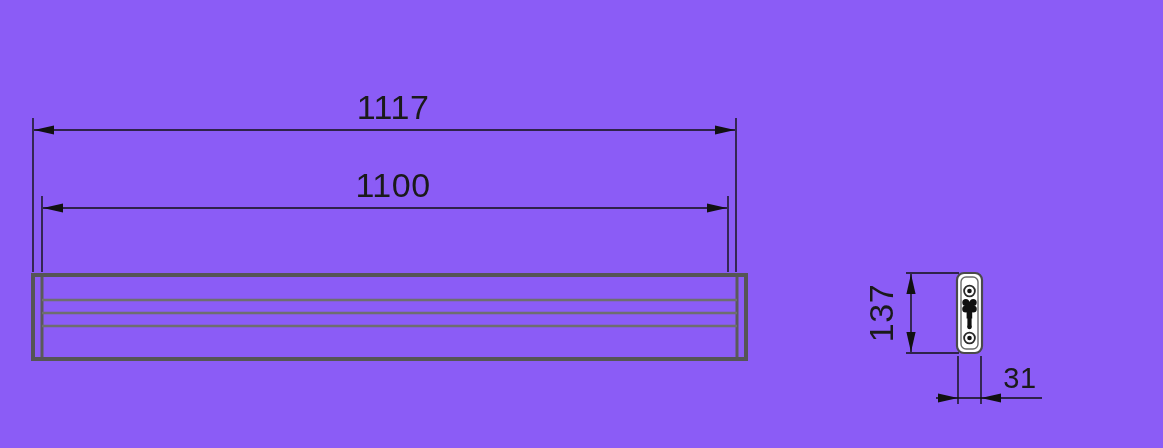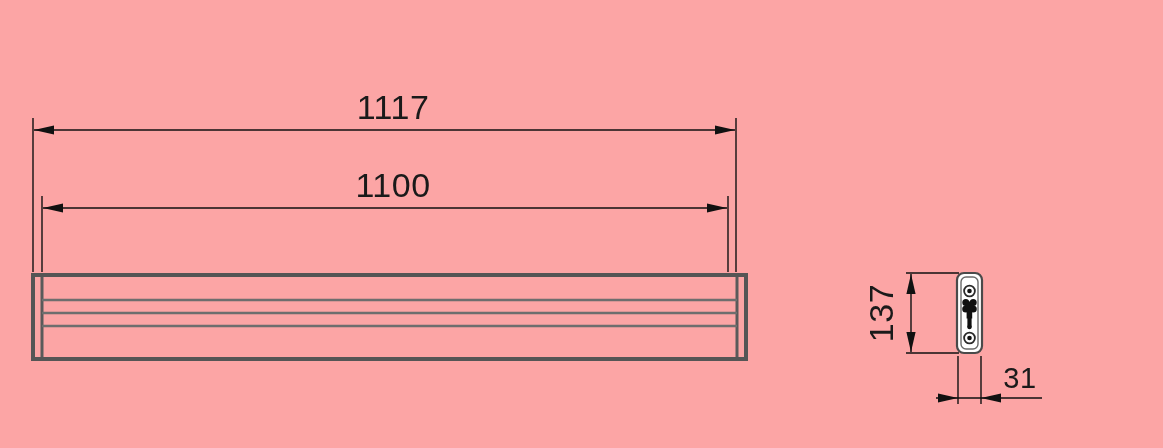--- a/index.html
+++ b/index.html
@@ -5,21 +5,21 @@
 <style>
   html,body{margin:0;padding:0;background:#ffffff;}
   body{
     font-family:"Liberation Sans", sans-serif;
     -webkit-font-smoothing:antialiased;
   }
   #drawing-root{
     position:relative;
     width:1163px;
     height:448px;
-    background:#fca5a5;
+    background:#8b5cf6;
     overflow:hidden;
   }
   #cad-svg{
     position:absolute;
     left:0; top:0;
     width:1163px;
     height:448px;
     display:block;
   }
   .dim-text{

